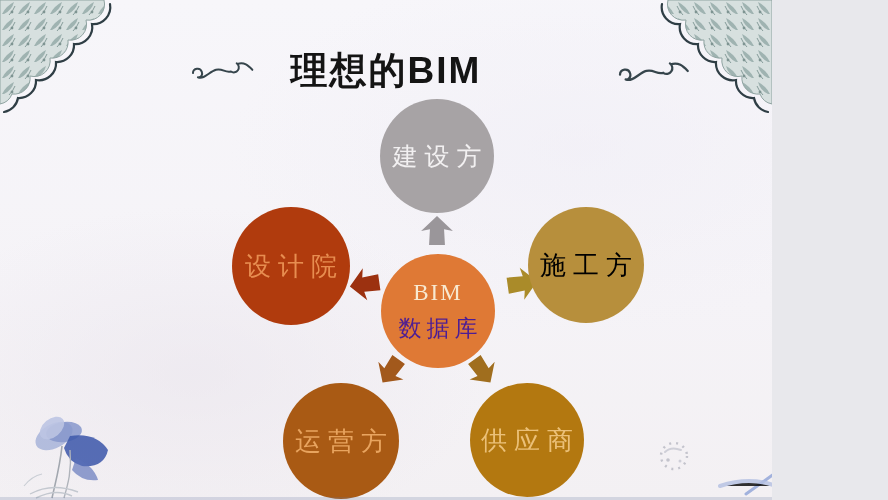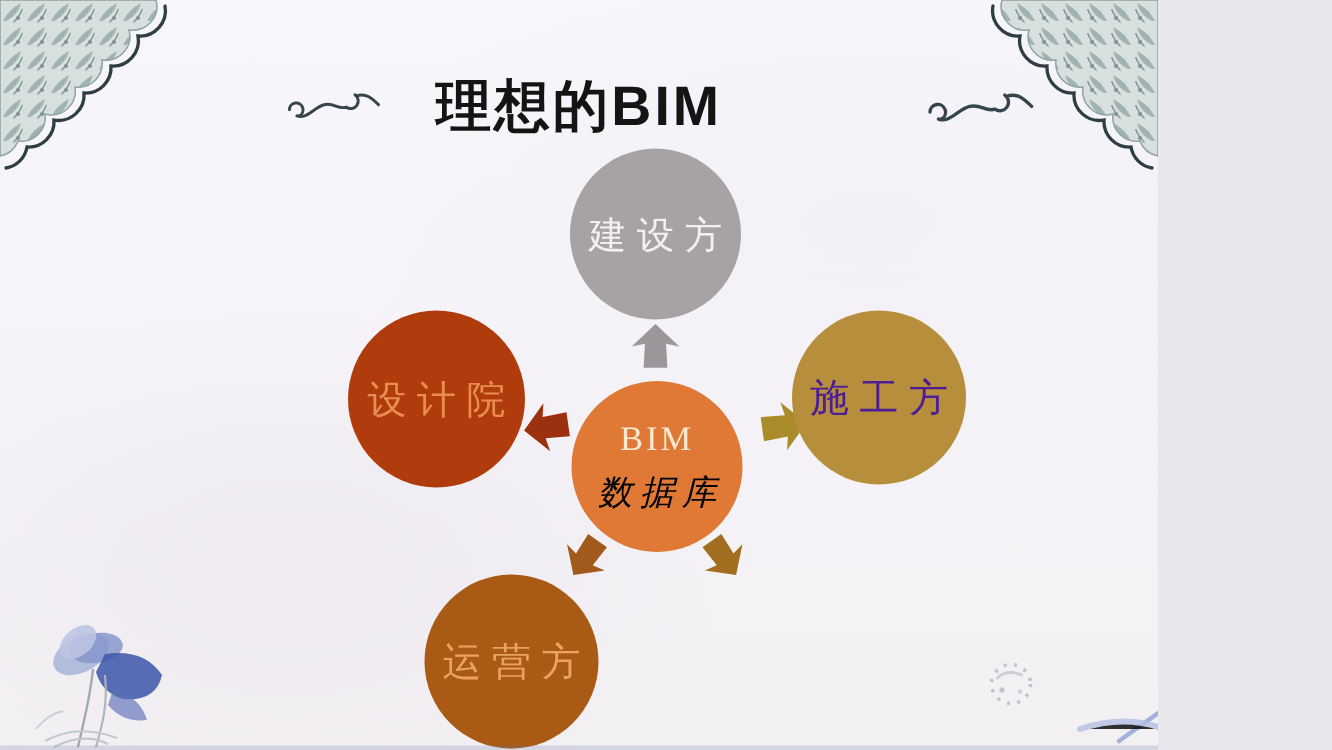--- a/index.html
+++ b/index.html
@@ -124,28 +124,31 @@
     </svg>
   </div>
 
   <div class="circle node-top" style="background-color: rgb(167, 163, 165);">
     <span class="lbl" style="color: rgb(242, 240, 241);">建设方</span>
   </div>
   <div class="circle node-left" style="background-color: rgb(176, 59, 13);">
     <span class="lbl" style="color: rgb(231, 141, 80);">设计院</span>
   </div>
   <div class="circle node-right" style="background-color: rgb(183, 143, 60);">
-    <span class="lbl" style="color: #4c1d95;">施工方</span>
+    <span class="lbl" style="color: #000000;">施工方</span>
   </div>
   <div class="circle node-center" style="background-color: rgb(223, 121, 53);">
     <span style="letter-spacing: 2px; color: rgb(248, 233, 208);">BIM</span>
-    <span class="lbl" style="letter-spacing: 5px; padding-left: 5px; color: #000000; font-style: italic;">数据库</span>
+    <span class="lbl" style="letter-spacing: 5px; padding-left: 5px; color: #4c1d95;">数据库</span>
   </div>
   <div class="circle node-bl" style="background-color: rgb(169, 90, 20);">
     <span class="lbl" style="color: rgb(232, 164, 95);">运营方</span>
+  </div>
+  <div class="circle node-br" style="background-color: rgb(179, 120, 16);">
+    <span class="lbl" style="color: rgb(235, 192, 120);">供应商</span>
   </div>
 
   <div class="lotus">
     <svg width="120" height="94" viewBox="0 0 120 94">
       <g opacity="0.9">
         <ellipse cx="42" cy="30" rx="20" ry="12" transform="rotate(-28 42 30)" fill="#9aa9d4" opacity="0.8"></ellipse>
         <ellipse cx="52" cy="26" rx="18" ry="10" transform="rotate(-8 52 26)" fill="#7b8ec8" opacity="0.85"></ellipse>
         <ellipse cx="40" cy="22" rx="14" ry="9" transform="rotate(-40 40 22)" fill="#b7c1e2" opacity="0.9"></ellipse>
         <path d="M58,30 Q84,26 96,44 Q92,62 70,60 Q56,56 52,42 Z" fill="#2c4aa4" opacity="0.88"></path>
         <path d="M66,52 Q84,58 88,72 Q72,74 62,64 Z" fill="#40straight" opacity="0"></path>

